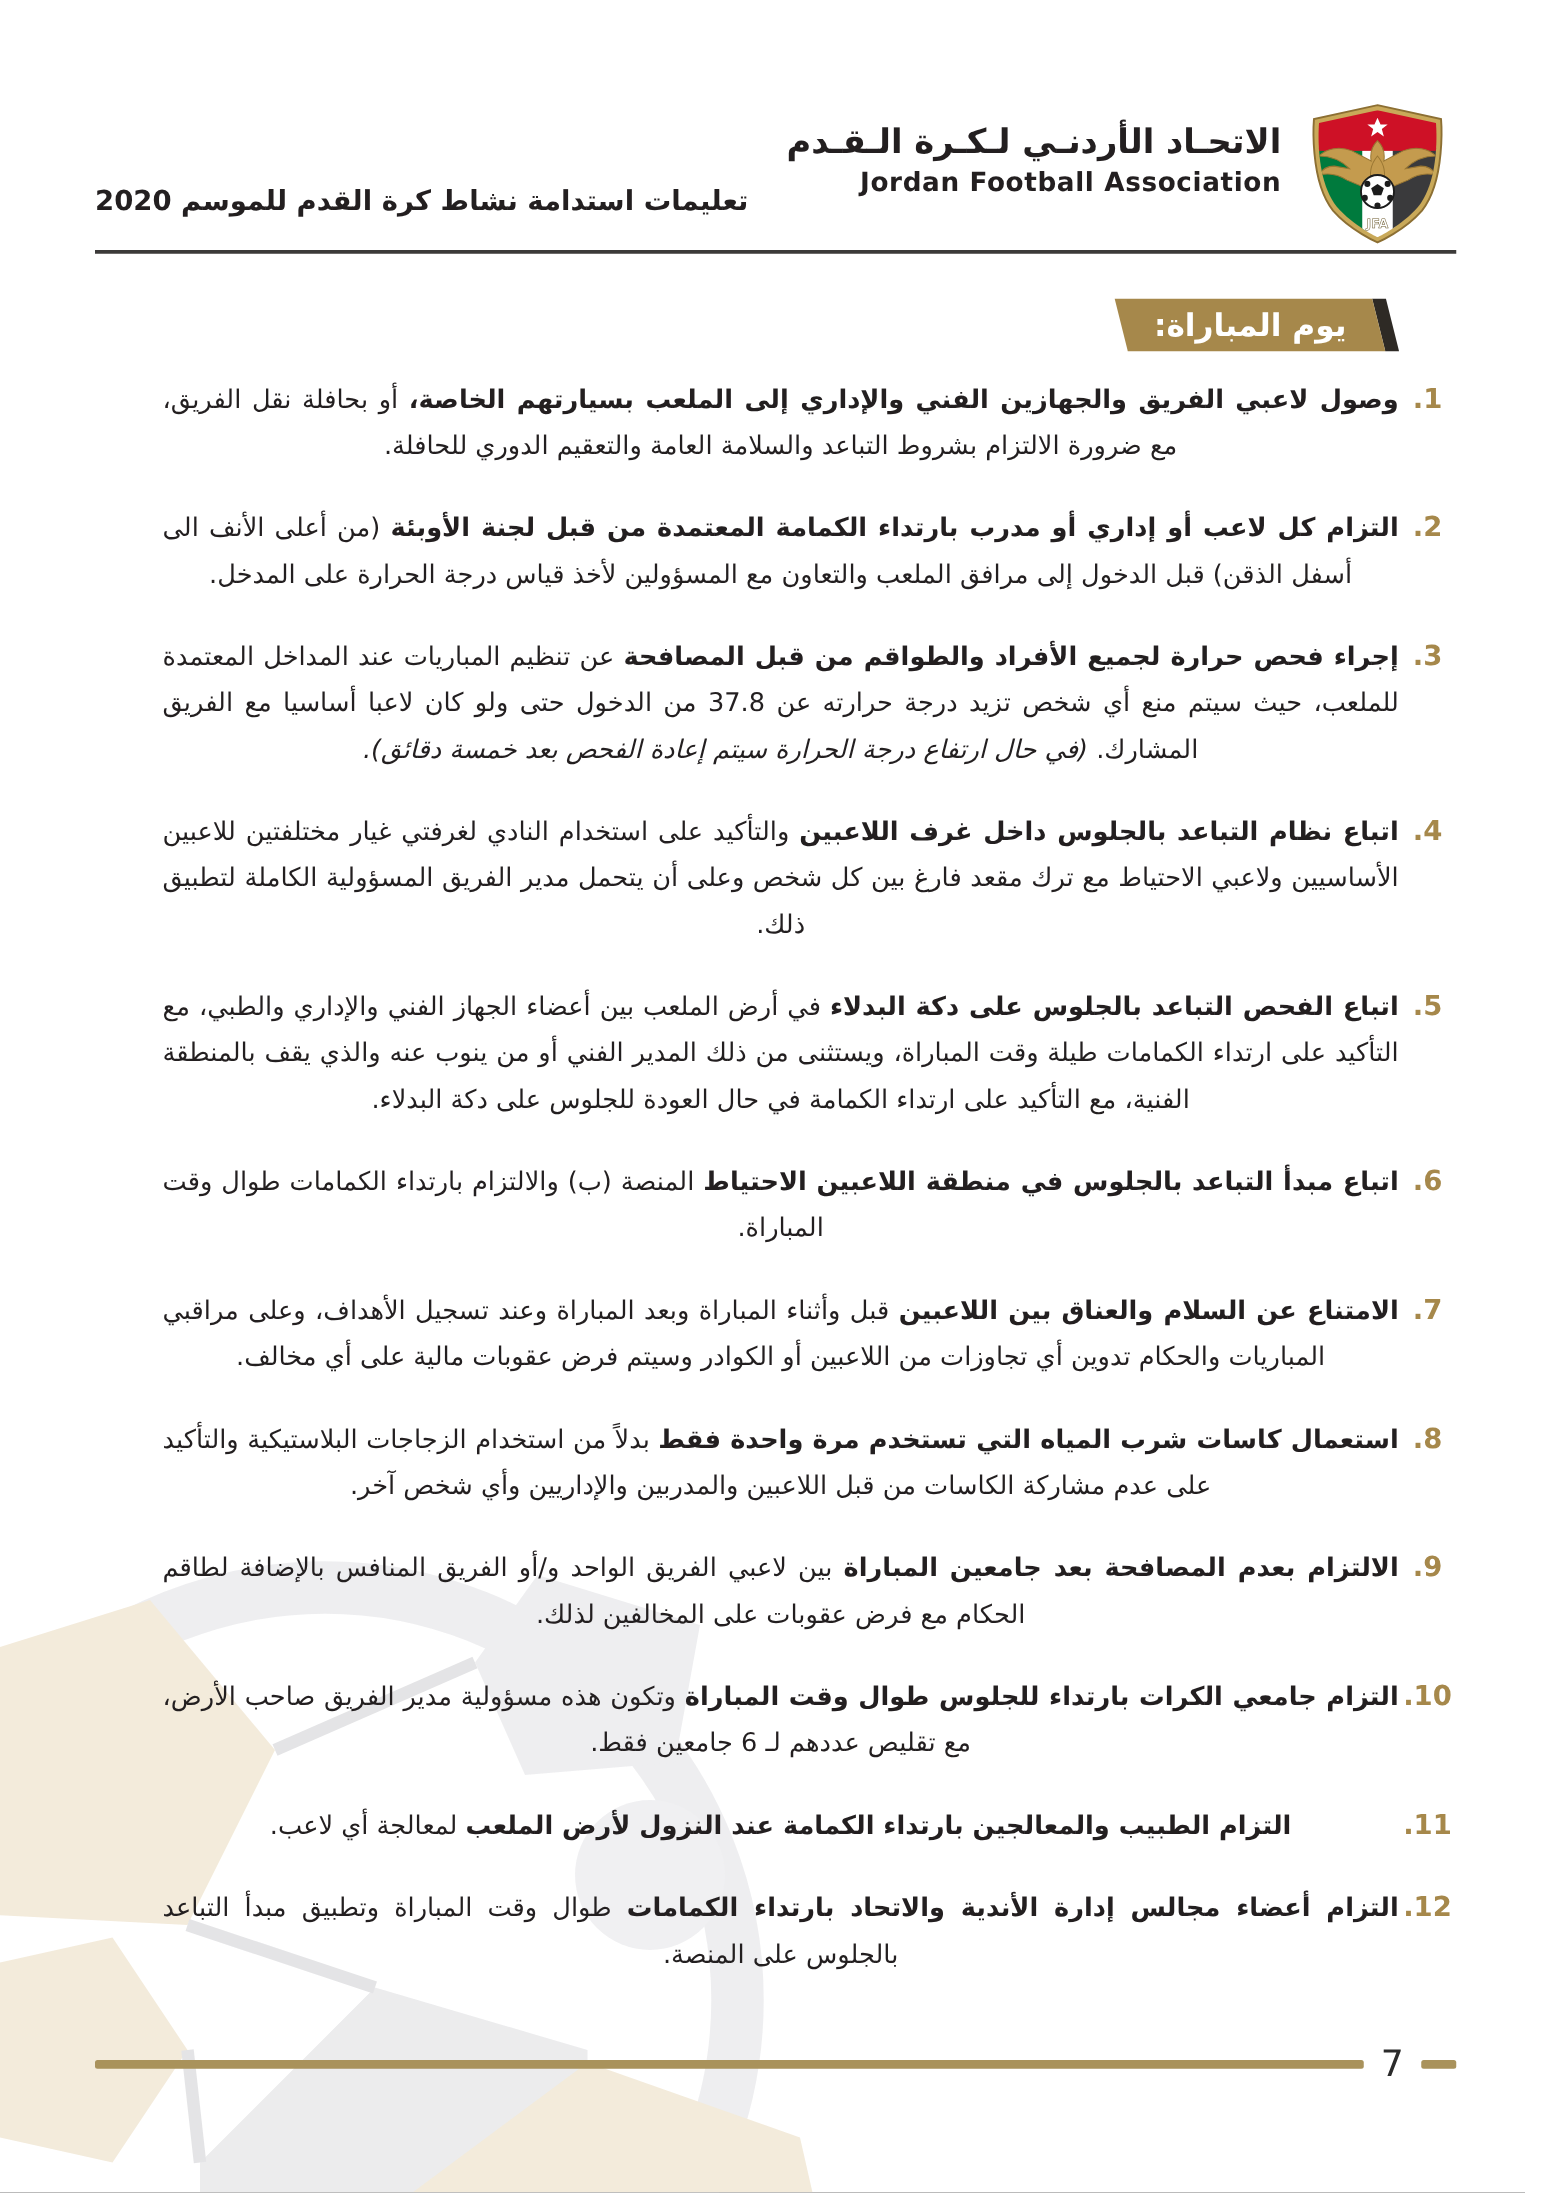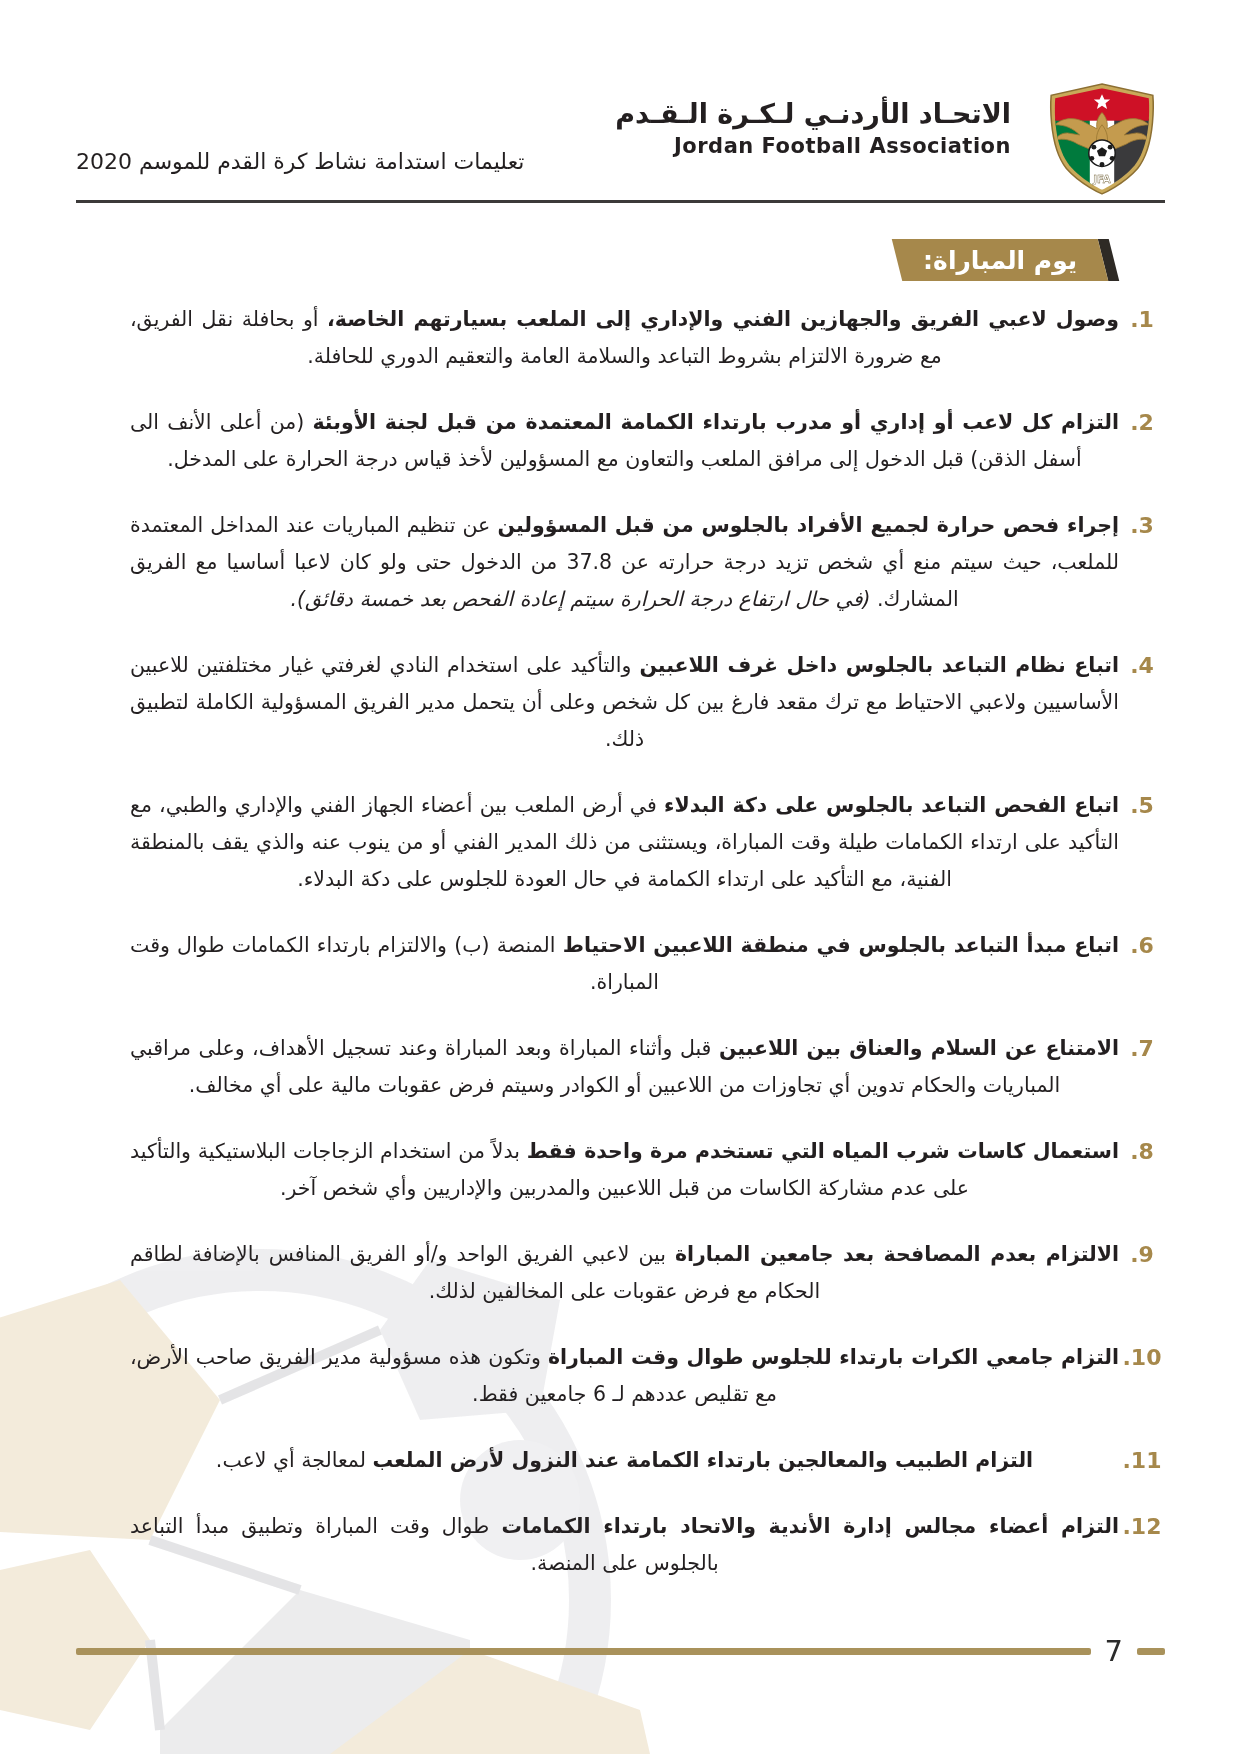--- a/index.html
+++ b/index.html
@@ -16,25 +16,25 @@
   }
   .watermark {
     position:absolute; left:0; top:1170px; width:760px; height:584px;
     z-index:0; pointer-events:none;
   }
   .content { position:relative; z-index:1; padding:0 76px; }
 
   
   .header { display:flex; align-items:flex-start; padding-top:78px; }
   .logo-wrap { width:126px; height:122px; flex:0 0 auto; }
-  .org-block { text-align:right; margin-left:18px; margin-right:28px; padding-top:16px; }
+  .org-block { text-align:right; margin-left:18px; margin-right:14px; padding-top:16px; }
   .org-ar { font-size:27px; font-weight:bold; letter-spacing:1px; line-height:40px; }
   .org-en { font-size:21px; font-weight:bold; letter-spacing:0.5px; direction:ltr; }
   .hdr-spacer { flex:1; }
-  .doc-title { align-self:flex-end; font-size:22px; font-weight:normal; padding-bottom:26px; white-space:nowrap; }
+  .doc-title { align-self:flex-end; font-size:22px; font-weight:bold; padding-bottom:26px; white-space:nowrap; }
   .hrule { height:3px; background:#3C3A39; margin-top:0px; }
 
   
   .section-row { display:flex; justify-content:flex-start; margin-top:36px; margin-left:0; }
   .section-banner { display:flex; align-items:stretch; margin-right:44px; }
   .gold-box {
     background:#A6884B; color:#fff;
     transform:skewX(14deg);
     padding:0 26px; height:42px; display:flex; align-items:center;
   }
@@ -158,21 +158,21 @@
         <p><span class="lead">وصول لاعبي الفريق والجهازين الفني والإداري إلى الملعب بسيارتهم الخاصة،</span><span> أو بحافلة نقل الفريق، مع ضرورة الالتزام بشروط التباعد والسلامة العامة والتعقيم الدوري للحافلة.</span><span class="note"></span></p>
       </div>
 
       <div class="item">
         <span class="num">2.</span>
         <p><span class="lead">التزام كل لاعب أو إداري أو مدرب بارتداء الكمامة المعتمدة من قبل لجنة الأوبئة</span><span> (من أعلى الأنف الى أسفل الذقن) قبل الدخول إلى مرافق الملعب والتعاون مع المسؤولين لأخذ قياس درجة الحرارة على المدخل.</span><span class="note"></span></p>
       </div>
 
       <div class="item">
         <span class="num">3.</span>
-        <p><span class="lead">إجراء فحص حرارة لجميع الأفراد بالجلوس من قبل المسؤولين</span><span> عن تنظيم المباريات عند المداخل المعتمدة للملعب، حيث سيتم منع أي شخص تزيد درجة حرارته عن 37.8 من الدخول حتى ولو كان لاعبا أساسيا مع الفريق المشارك. </span><span class="note">(في حال ارتفاع درجة الحرارة سيتم إعادة الفحص بعد خمسة دقائق).</span></p>
+        <p><span class="lead">إجراء فحص حرارة لجميع الأفراد والطواقم من قبل المصافحة</span><span> عن تنظيم المباريات عند المداخل المعتمدة للملعب، حيث سيتم منع أي شخص تزيد درجة حرارته عن 37.8 من الدخول حتى ولو كان لاعبا أساسيا مع الفريق المشارك. </span><span class="note">(في حال ارتفاع درجة الحرارة سيتم إعادة الفحص بعد خمسة دقائق).</span></p>
       </div>
 
       <div class="item">
         <span class="num">4.</span>
         <p><span class="lead">اتباع نظام التباعد بالجلوس داخل غرف اللاعبين</span><span> والتأكيد على استخدام النادي لغرفتي غيار مختلفتين للاعبين الأساسيين ولاعبي الاحتياط مع ترك مقعد فارغ بين كل شخص وعلى أن يتحمل مدير الفريق المسؤولية الكاملة لتطبيق ذلك.</span><span class="note"></span></p>
       </div>
 
       <div class="item">
         <span class="num">5.</span>
         <p><span class="lead">اتباع الفحص التباعد بالجلوس على دكة البدلاء</span><span> في أرض الملعب بين أعضاء الجهاز الفني والإداري والطبي، مع التأكيد على ارتداء الكمامات طيلة وقت المباراة، ويستثنى من ذلك المدير الفني أو من ينوب عنه والذي يقف بالمنطقة الفنية، مع التأكيد على ارتداء الكمامة في حال العودة للجلوس على دكة البدلاء.</span><span class="note"></span></p>

